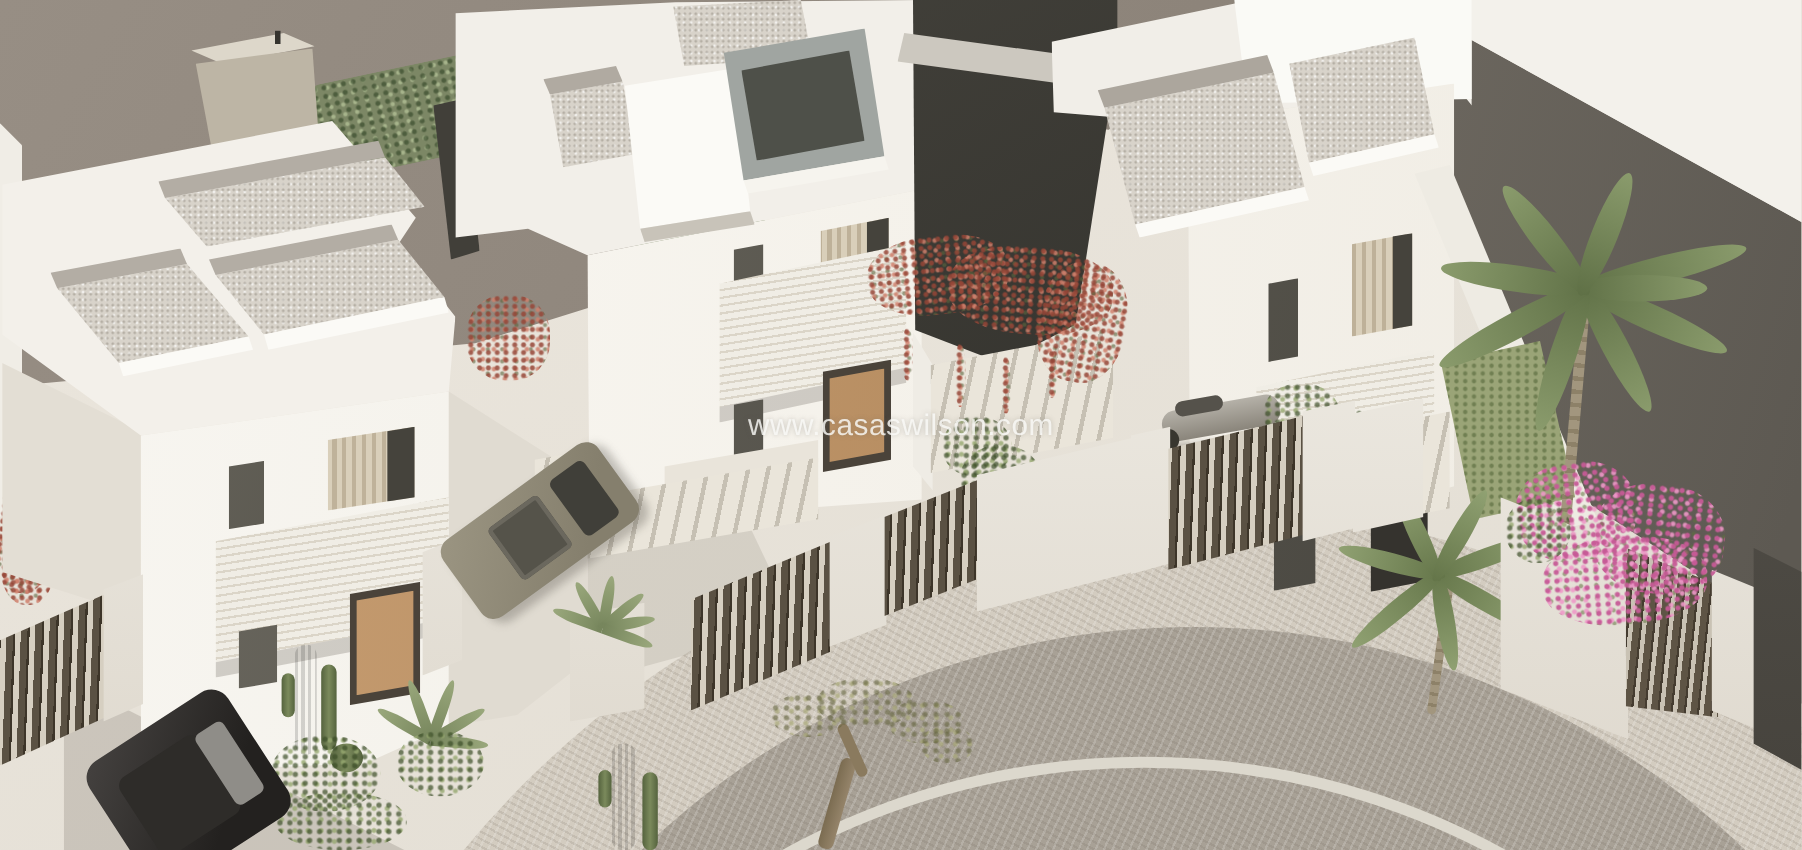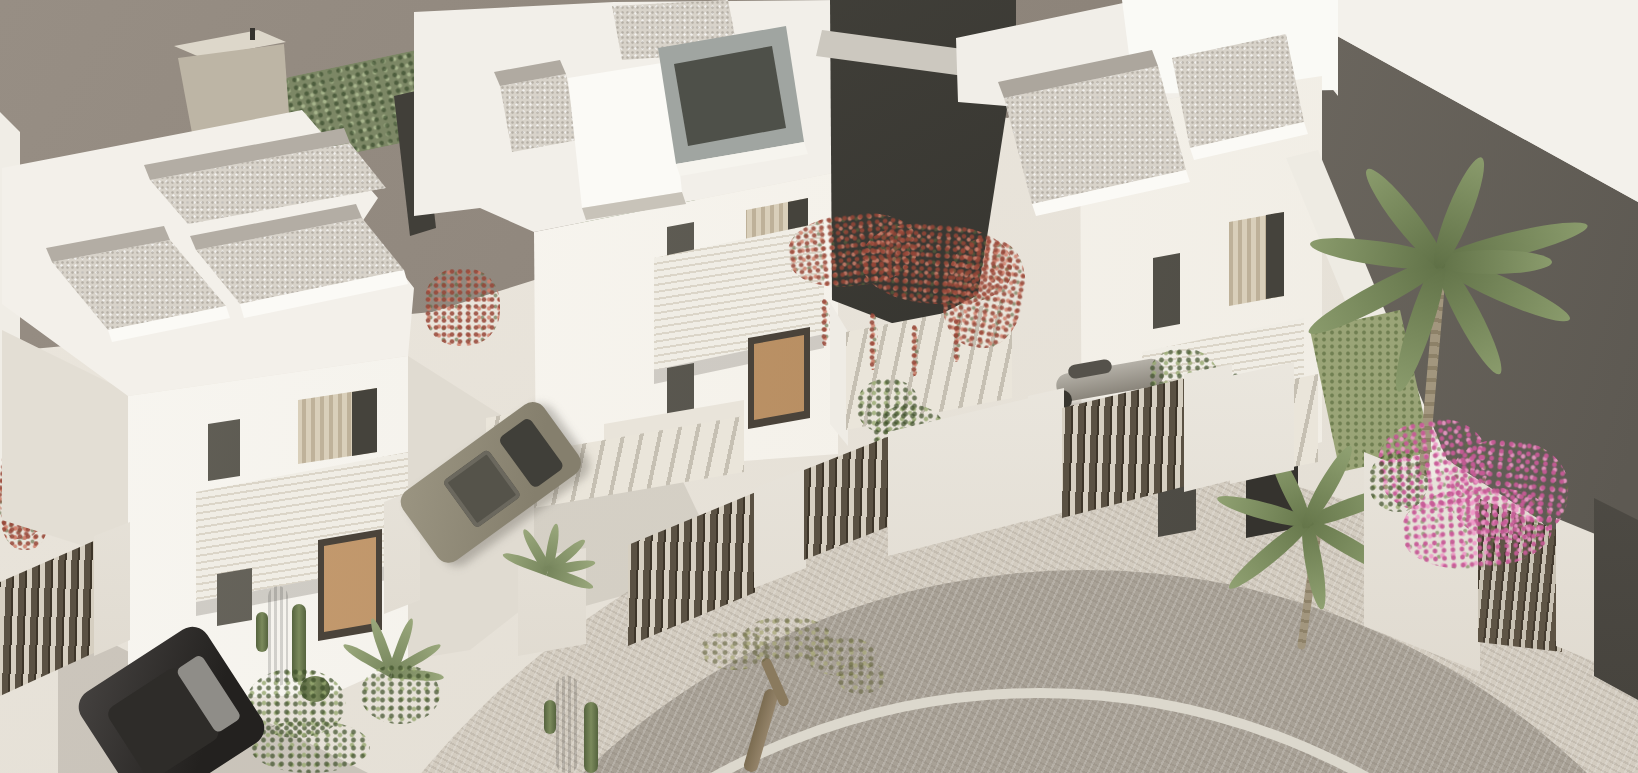--- a/index.html
+++ b/index.html
@@ -247,14 +247,15 @@
     <div class="ab" style="left:0;top:4px;width:174px;height:86px;border-radius:14px;background:linear-gradient(135deg,#9b9582,#857f6d 75%);"></div>
     <div class="ab" style="left:118px;top:16px;width:38px;height:62px;border-radius:6px;background:#403f39;"></div>
     <div class="ab" style="left:48px;top:18px;width:56px;height:58px;border-radius:5px;background:#55534a;box-shadow:inset 0 0 0 4px #6b685e;"></div>
   </div>
   <div class="ab" style="left:98px;top:645px;width:165px;height:145px;transform:rotate(-33deg);">
     <div class="ab" style="left:0;top:0;width:150px;height:135px;border-radius:18px;background:linear-gradient(140deg,#454240,#23211f 70%);"></div>
     <div class="ab" style="left:22px;top:26px;width:86px;height:84px;border-radius:10px;background:#2e2c29;"></div>
     <div class="ab" style="left:104px;top:30px;width:30px;height:76px;border-radius:6px;background:#8f8d88;"></div>
   </div>
 
+  <div class="watermark">www.casaswilson.com</div>
 
 </div>
 
 </body></html>

